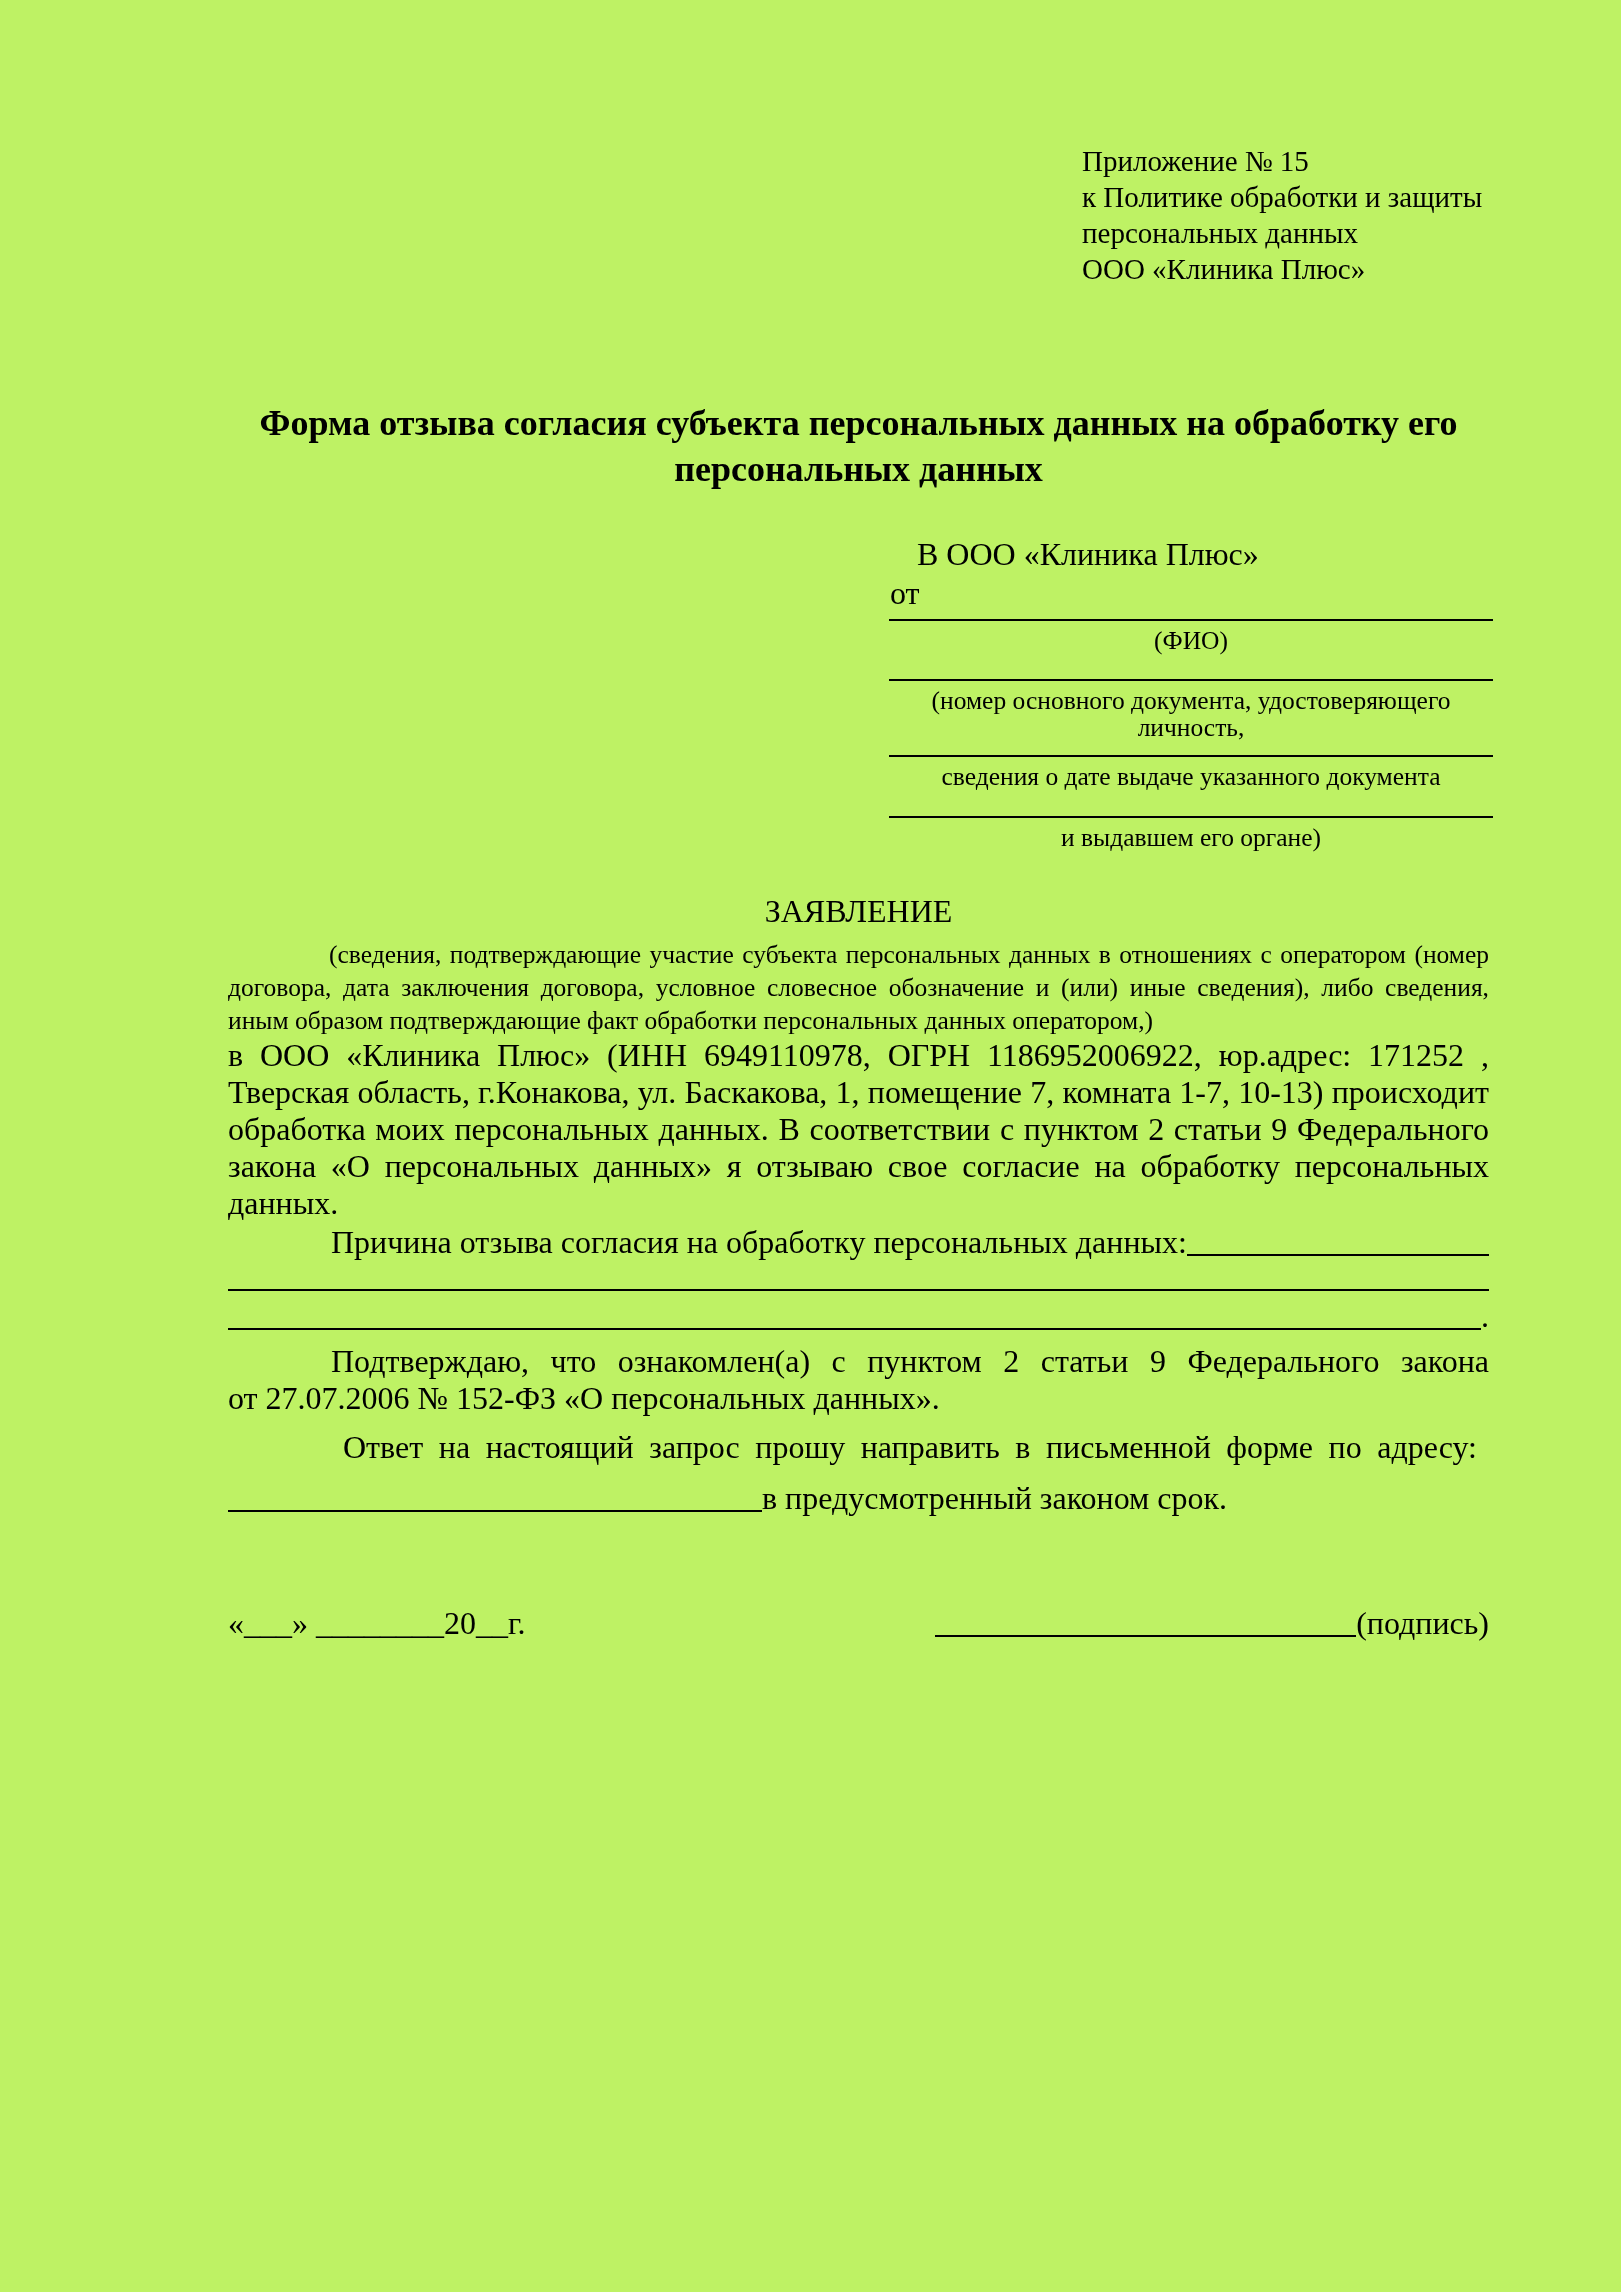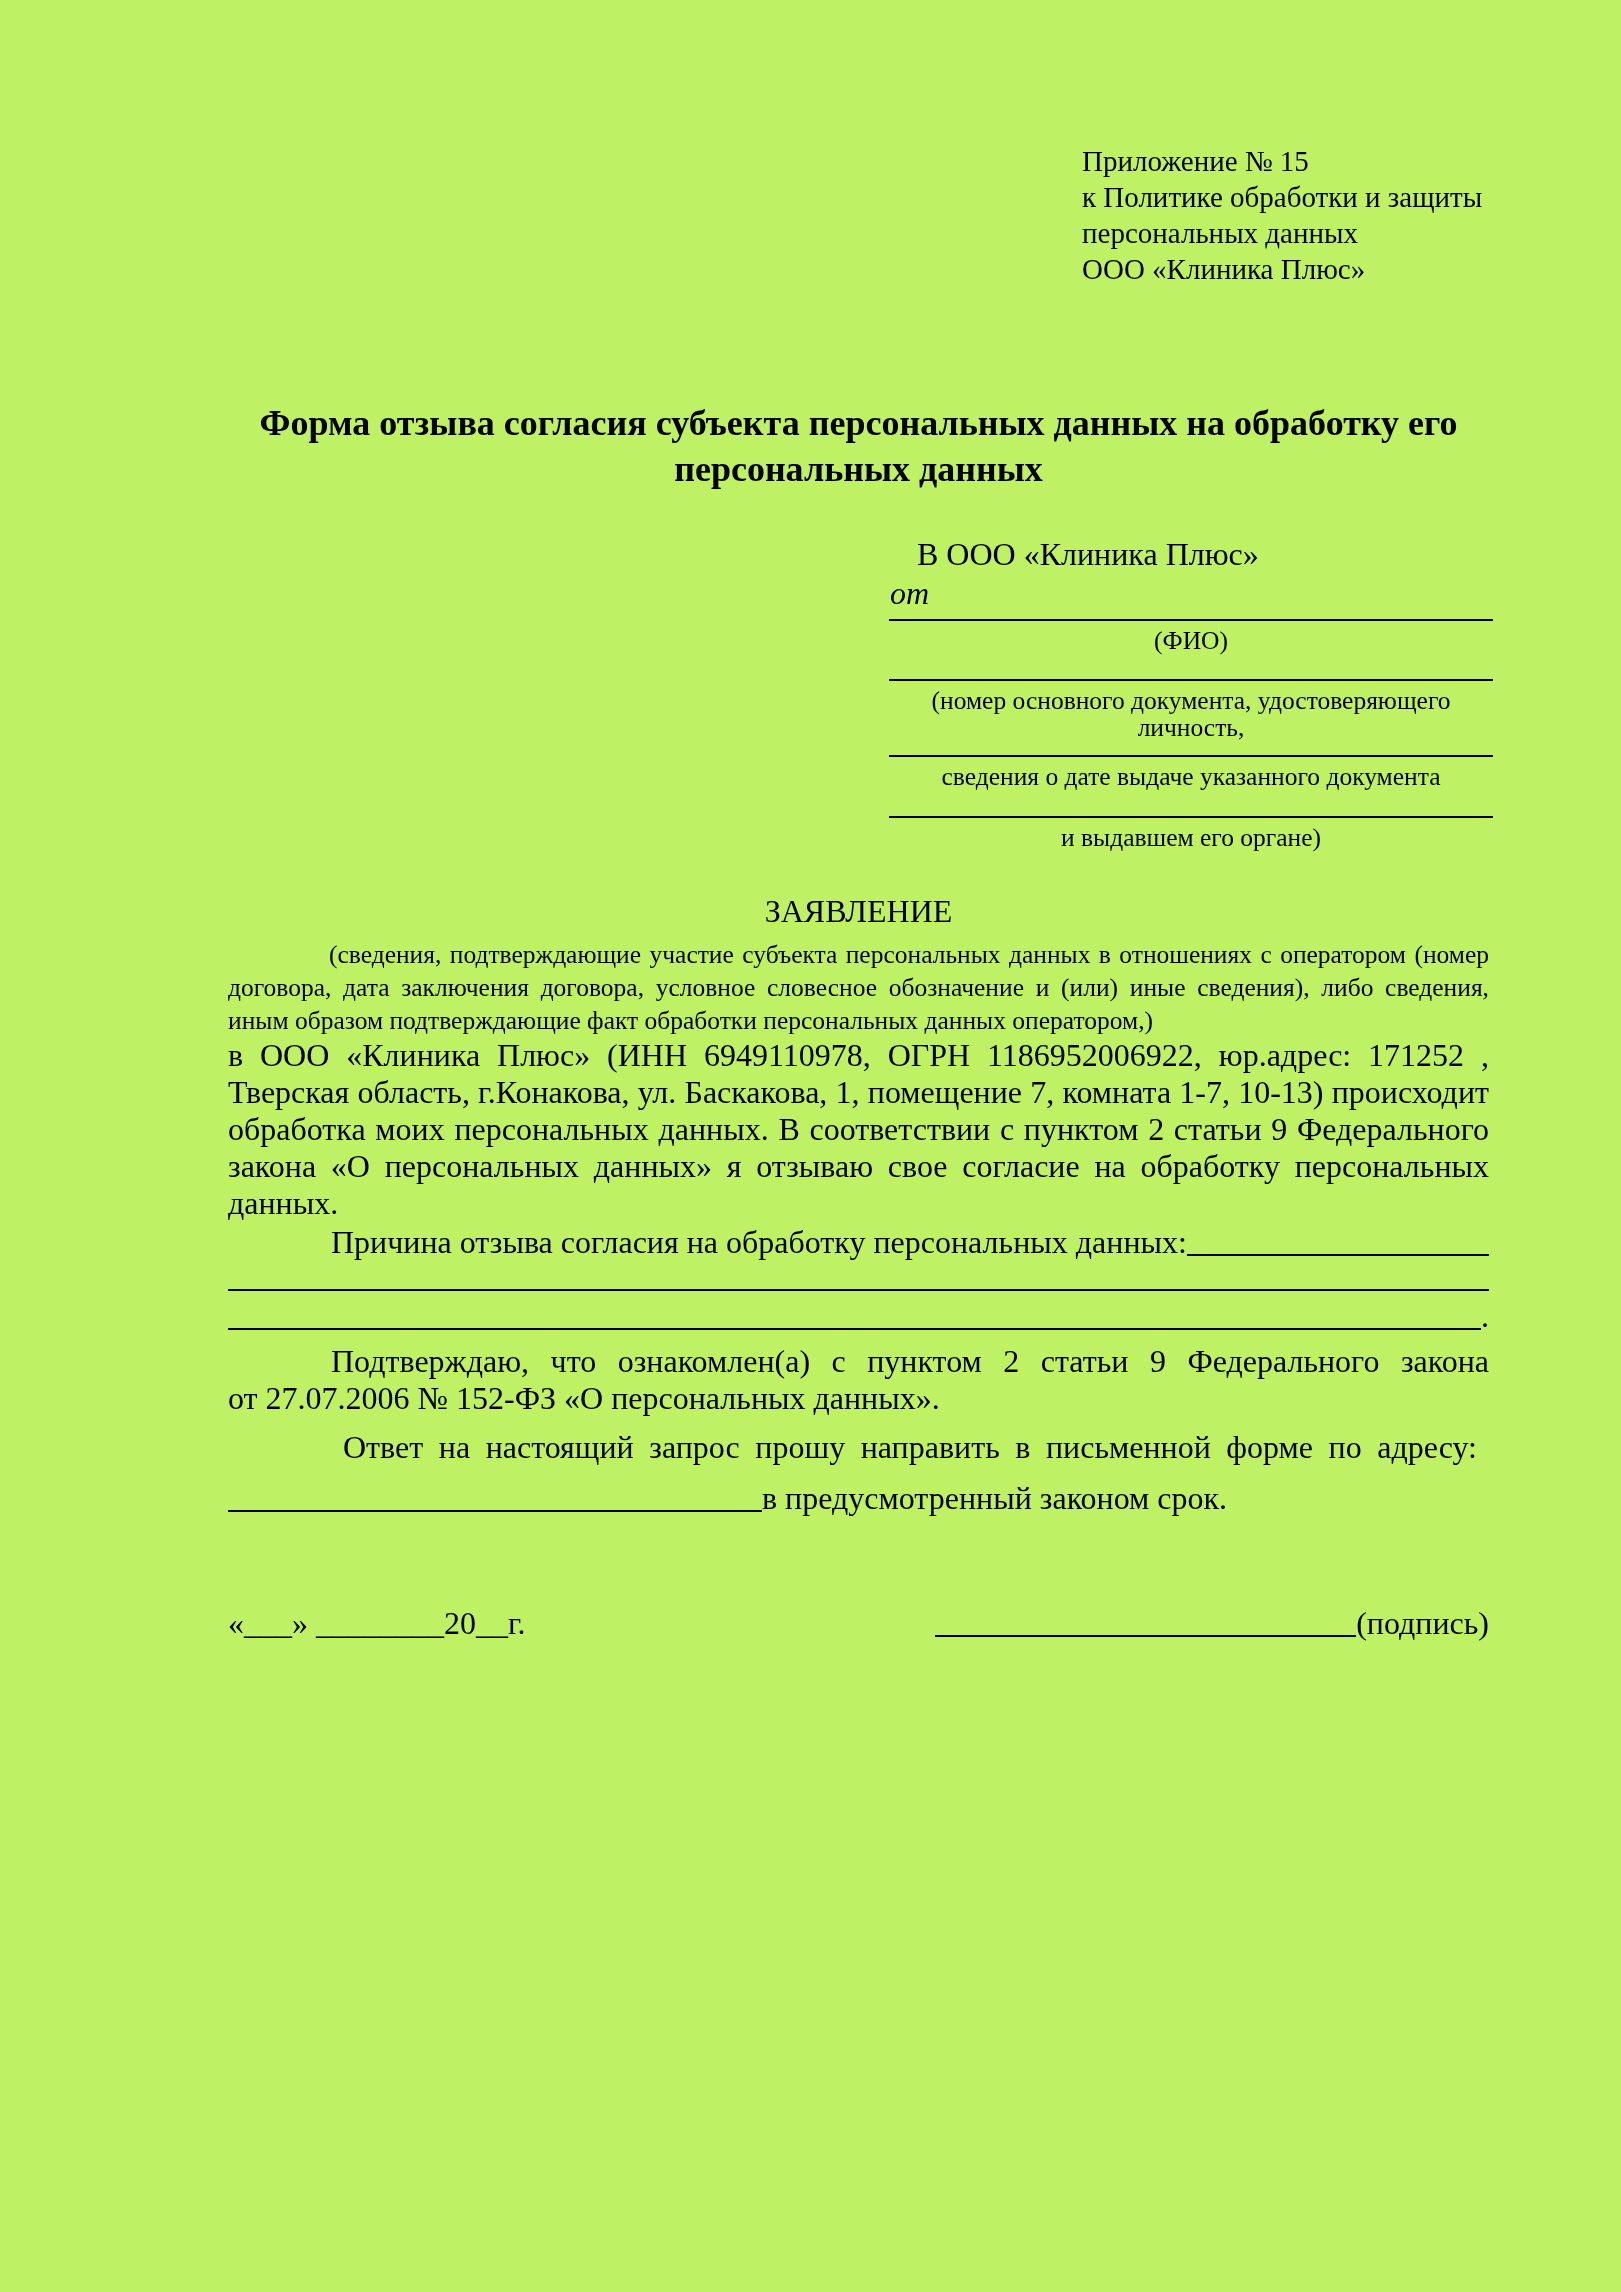--- a/index.html
+++ b/index.html
@@ -10,21 +10,21 @@
     font-family:"Liberation Serif","DejaVu Serif",serif;
     font-size:32px;line-height:37px;
     overflow:hidden;
   }
   .appendix{position:absolute;left:1082px;top:143px;font-size:29px;line-height:36px;}
   .doc-title{
     position:absolute;left:228px;top:400px;width:1261px;
     text-align:center;font-weight:bold;font-size:36px;line-height:46px;
   }
   .addr-to{position:absolute;left:882px;top:536px;white-space:nowrap;margin-left:35px;}
-  .addr-from{position:absolute;left:890px;top:575px;white-space:nowrap;font-style:italic;}
+  .addr-from{position:absolute;left:890px;top:575px;white-space:nowrap;}
   .field-line{position:absolute;left:889px;width:604px;height:0;border-top:2.9px solid #000;}
   .field-caption{
     position:absolute;left:889px;width:604px;text-align:center;
     font-size:25.5px;line-height:26.5px;
   }
   .fl1{top:619px;} .fc1{top:628px;}
   .fl2{top:679px;} .fc2{top:688px;}
   .fl3{top:755px;} .fc3{top:764px;}
   .fl4{top:816px;} .fc4{top:825px;}
   .main{position:absolute;left:228px;top:885px;width:1261px;}

